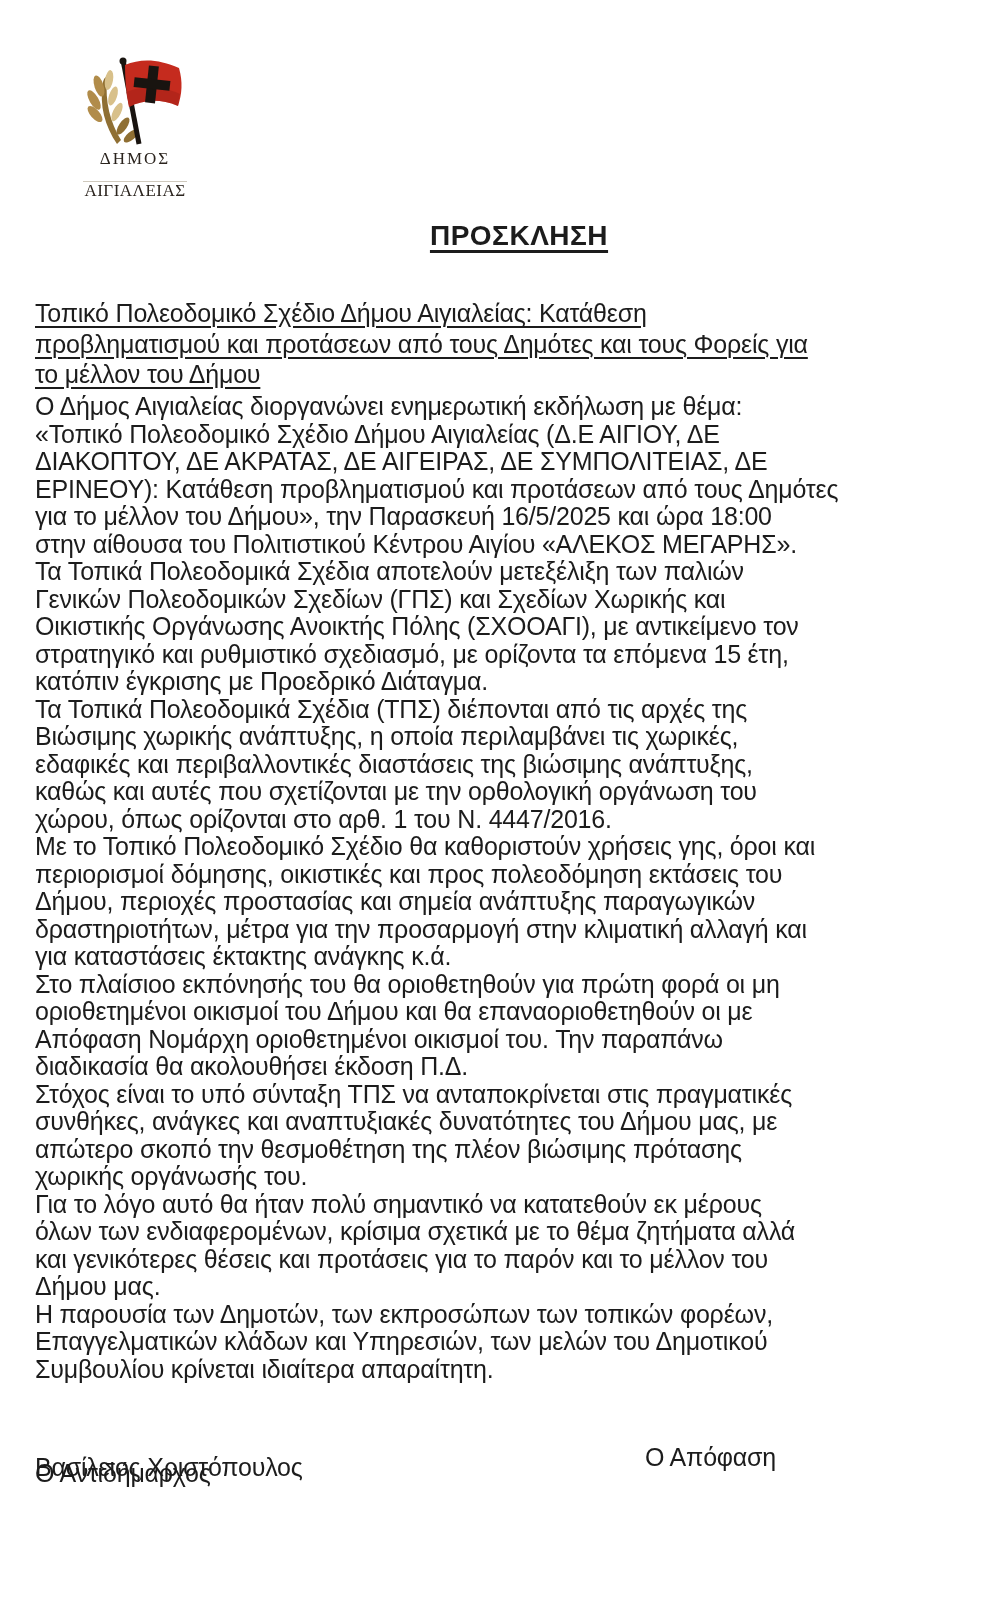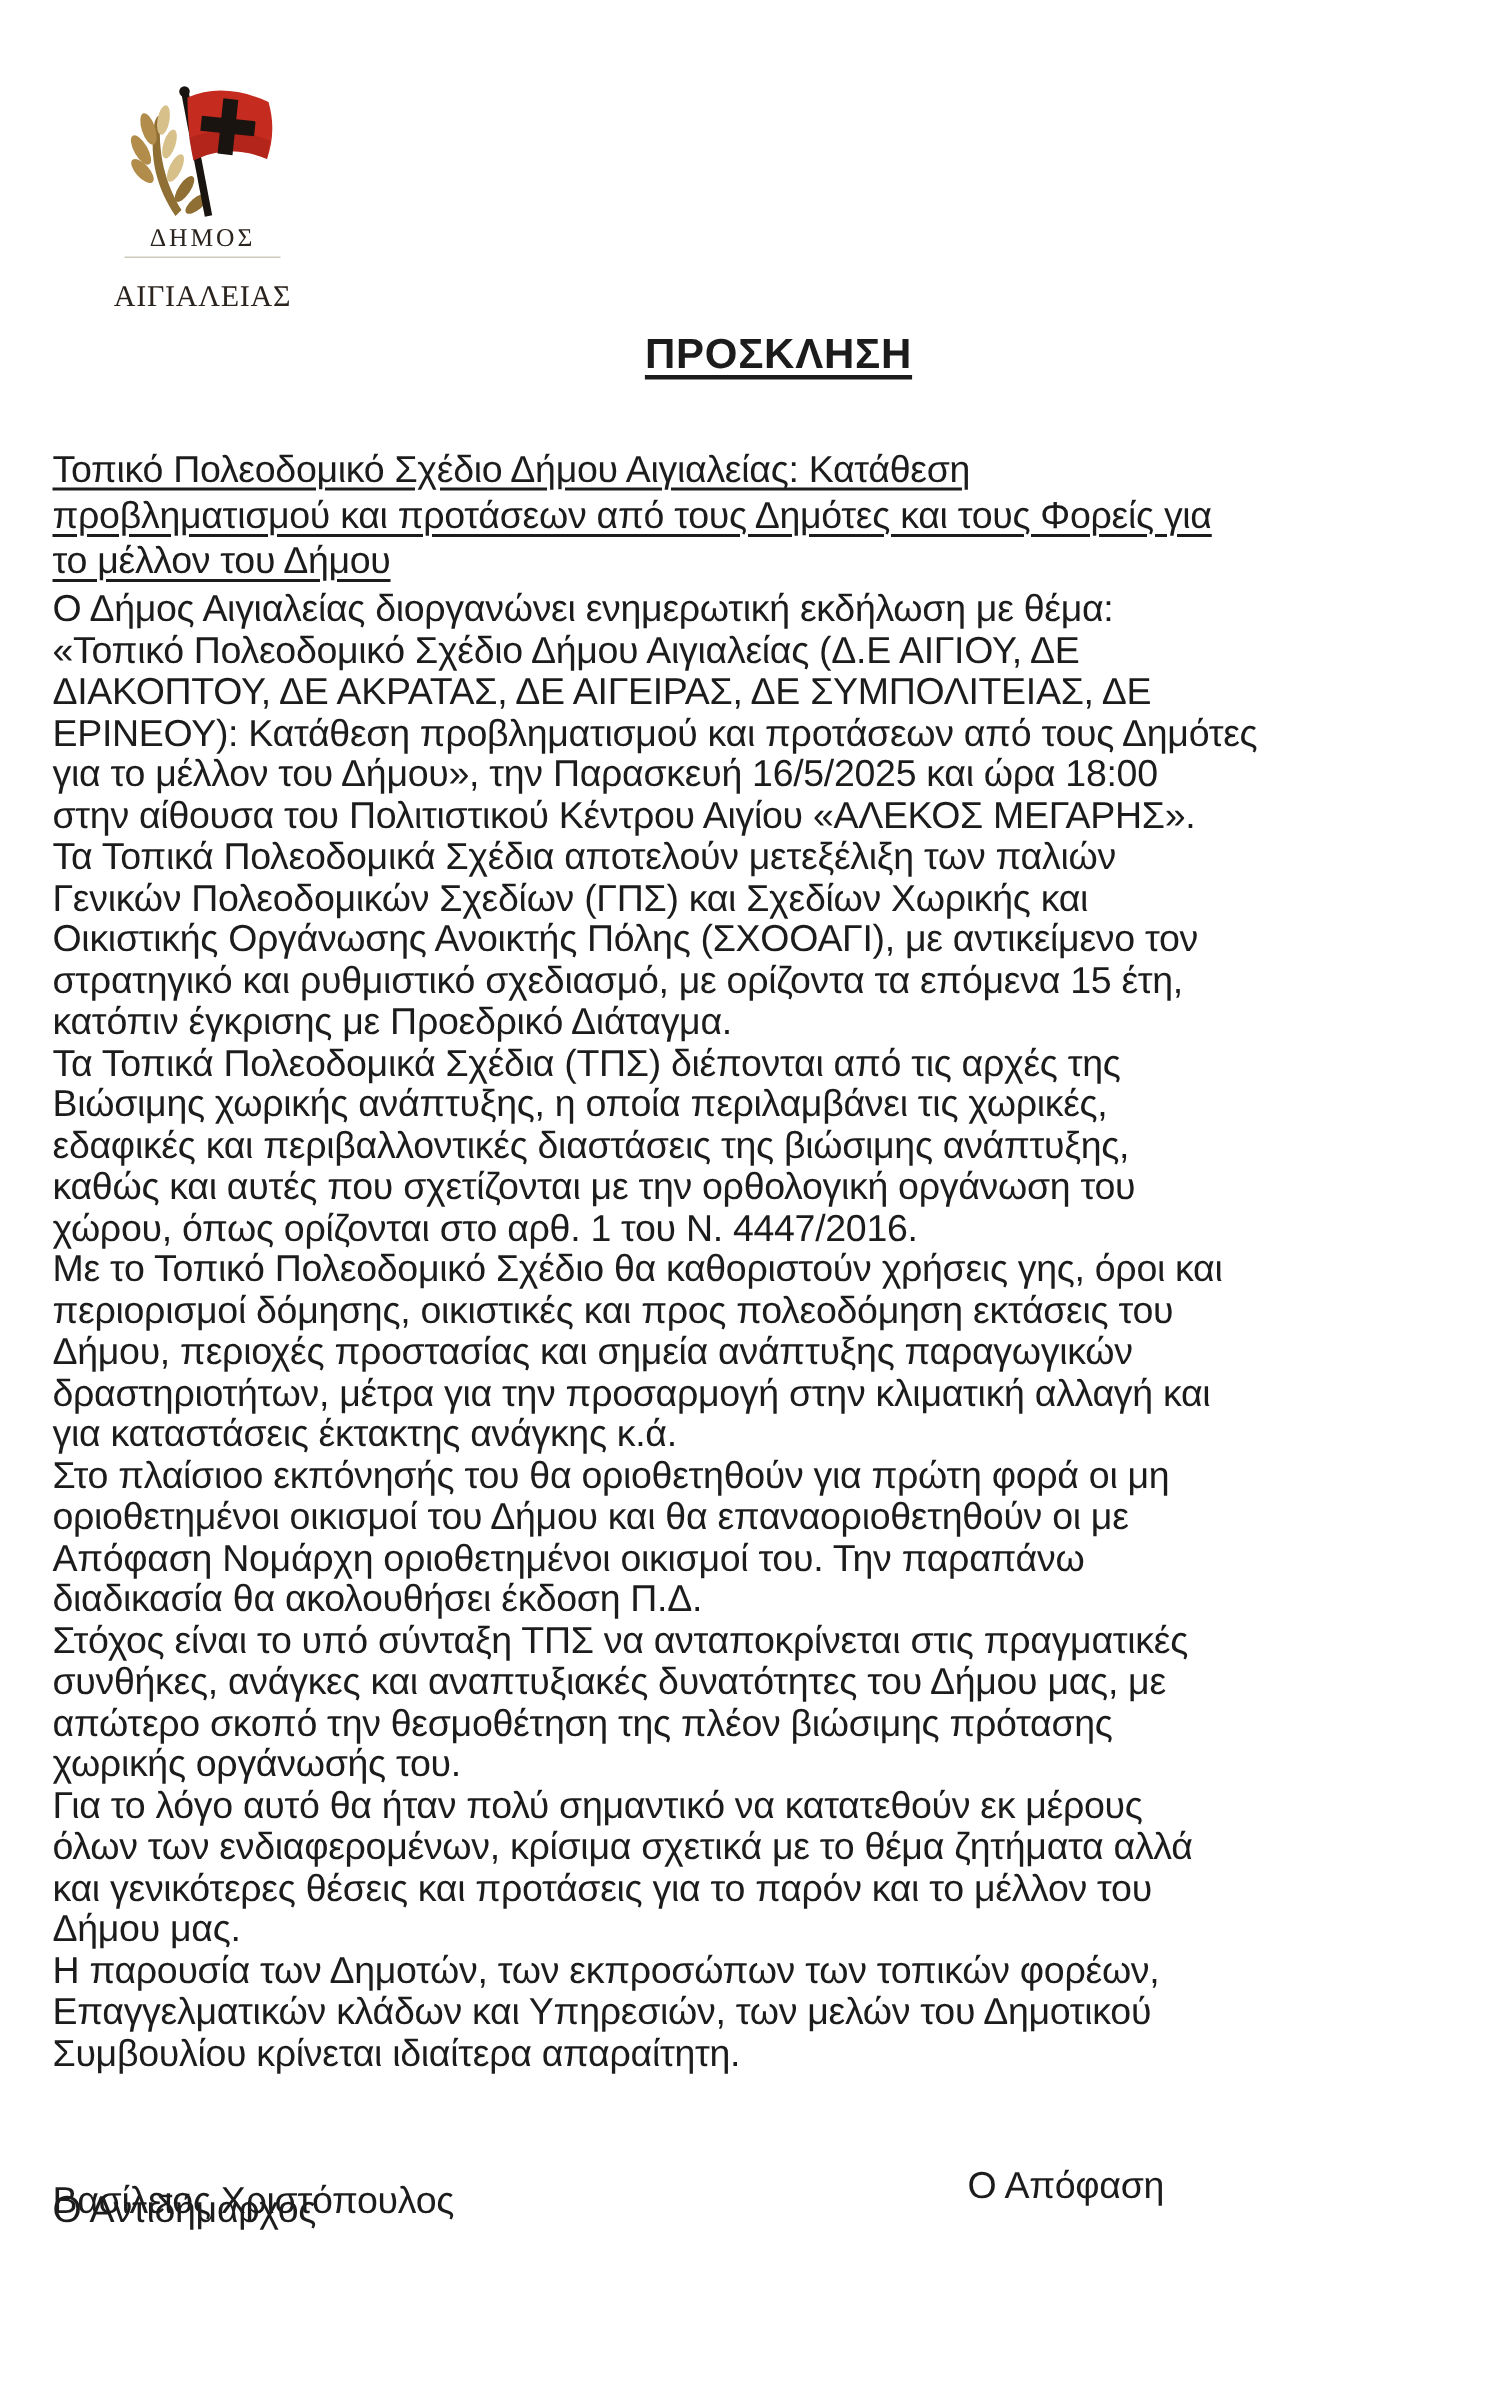--- a/index.html
+++ b/index.html
@@ -29,28 +29,28 @@
   .logo-caption {
     font-family: "Liberation Serif", serif;
     color: #2b241e;
     line-height: 1.1;
     margin-top: 2px;
   }
   .logo-caption .cap1 {
     font-size: 17px;
     letter-spacing: 2px;
     border-bottom: 1px solid #cfc9bd;
-    padding-bottom: 2px;
+    padding-bottom: 12px;
     display: inline-block;
     min-width: 104px;
   }
   .logo-caption .cap2 {
-    font-size: 20px;
+    font-size: 17px;
     letter-spacing: 0.5px;
-    margin-top: 15px;
+    margin-top: 0;
   }
 
   
   .title {
     position: absolute;
     left: 0;
     top: 220px;
     width: 950px;
     margin: 0;
     text-align: center;

